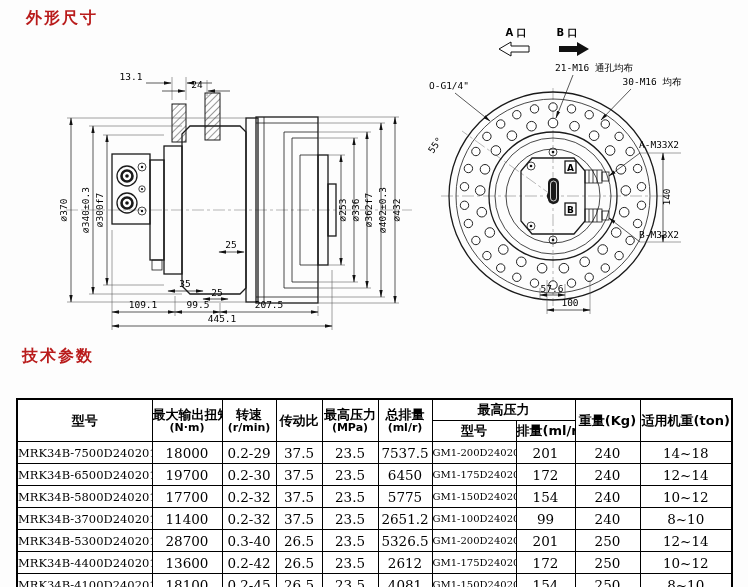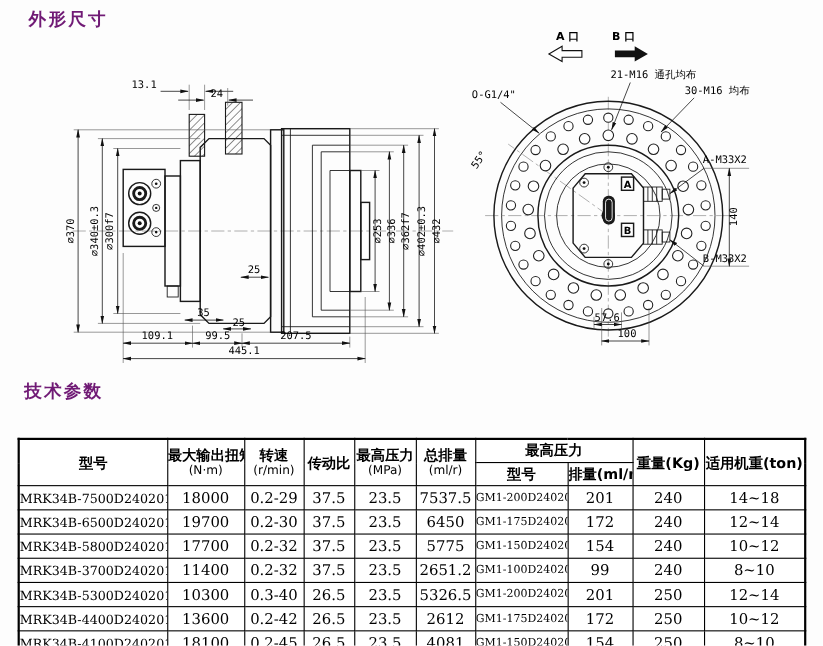--- a/index.html
+++ b/index.html
@@ -1,18 +1,18 @@
 <!DOCTYPE html>
 <html><head>
 <meta charset="utf-8">
 <style>
   html,body{margin:0;padding:0;background:#fff;}
   #page{position:relative;width:748px;height:587px;background:#fdfdfd;overflow:hidden;
         font-family:"Liberation Sans","DejaVu Sans",sans-serif;}
-  .sec-title{position:absolute;font-size:16px;font-weight:bold;color:#701a75;letter-spacing:2px;
+  .sec-title{position:absolute;font-size:16px;font-weight:bold;color:#b91c1c;letter-spacing:2px;
              font-family:"DejaVu Sans",sans-serif;}
   #title1{left:26px;top:8px;}
   #title2{left:22px;top:346px;}
   
   #drw{position:absolute;left:0;top:0;}
   .s1{stroke:#1a1a1a;stroke-width:1.3;fill:none}
   .s2{stroke:#1a1a1a;stroke-width:0.8;fill:none}
   .cl{stroke:#888;stroke-width:0.6;fill:none;stroke-dasharray:12 3 3 3}
   .ext{stroke:#555;stroke-width:0.55;fill:none}
   .dim{stroke:#111;stroke-width:0.7;fill:none}
@@ -22,21 +22,21 @@
   #bolt-ring-outer circle,#bolt-ring-inner circle{fill:#fff;stroke:#222;stroke-width:1}
   .ring2{stroke:#1a1a1a;stroke-width:2.6;fill:none}
   .fillb{fill:#111;stroke:none}
   
   #spec{position:absolute;left:16px;top:372px;width:717px;border-collapse:collapse;
         table-layout:fixed;background:#fff;margin-top:26px;}
   #spec th,#spec td{border:1px solid #000;text-align:center;vertical-align:middle;
         padding:0;overflow:hidden;white-space:nowrap;color:#000;}
   #spec{border:2px solid #000;}
   #spec th{font-size:13px;font-weight:bold;font-family:"DejaVu Sans",sans-serif;height:20px;}
-  #spec th .unit{display:block;font-size:11px;font-weight:normal;line-height:1;}
+  #spec th .unit{display:block;font-size:11px;font-weight:bold;line-height:1;}
   #spec th .lbl{display:block;line-height:1.15;}
   #spec td{font-family:"DejaVu Serif","Liberation Serif",serif;font-size:13.5px;height:21px;}
   #spec td.c-model{font-size:11.5px;}
   #spec td.c-motor{font-size:10px;}
 </style>
 </head>
 <body>
 
 <div id="page">
 
@@ -395,21 +395,21 @@
       <td>37.5</td>
       <td>23.5</td>
       <td>2651.2</td>
       <td class="c-motor">GM1-100D240201</td>
       <td>99</td>
       <td>240</td>
       <td>8~10</td>
     </tr>
     <tr>
       <td class="c-model">MRK34B-5300D240201Z</td>
-      <td>10300</td>
+      <td>28700</td>
       <td>0.3-40</td>
       <td>26.5</td>
       <td>23.5</td>
       <td>5326.5</td>
       <td class="c-motor">GM1-200D240201</td>
       <td>201</td>
       <td>250</td>
       <td>12~14</td>
     </tr>
     <tr>

